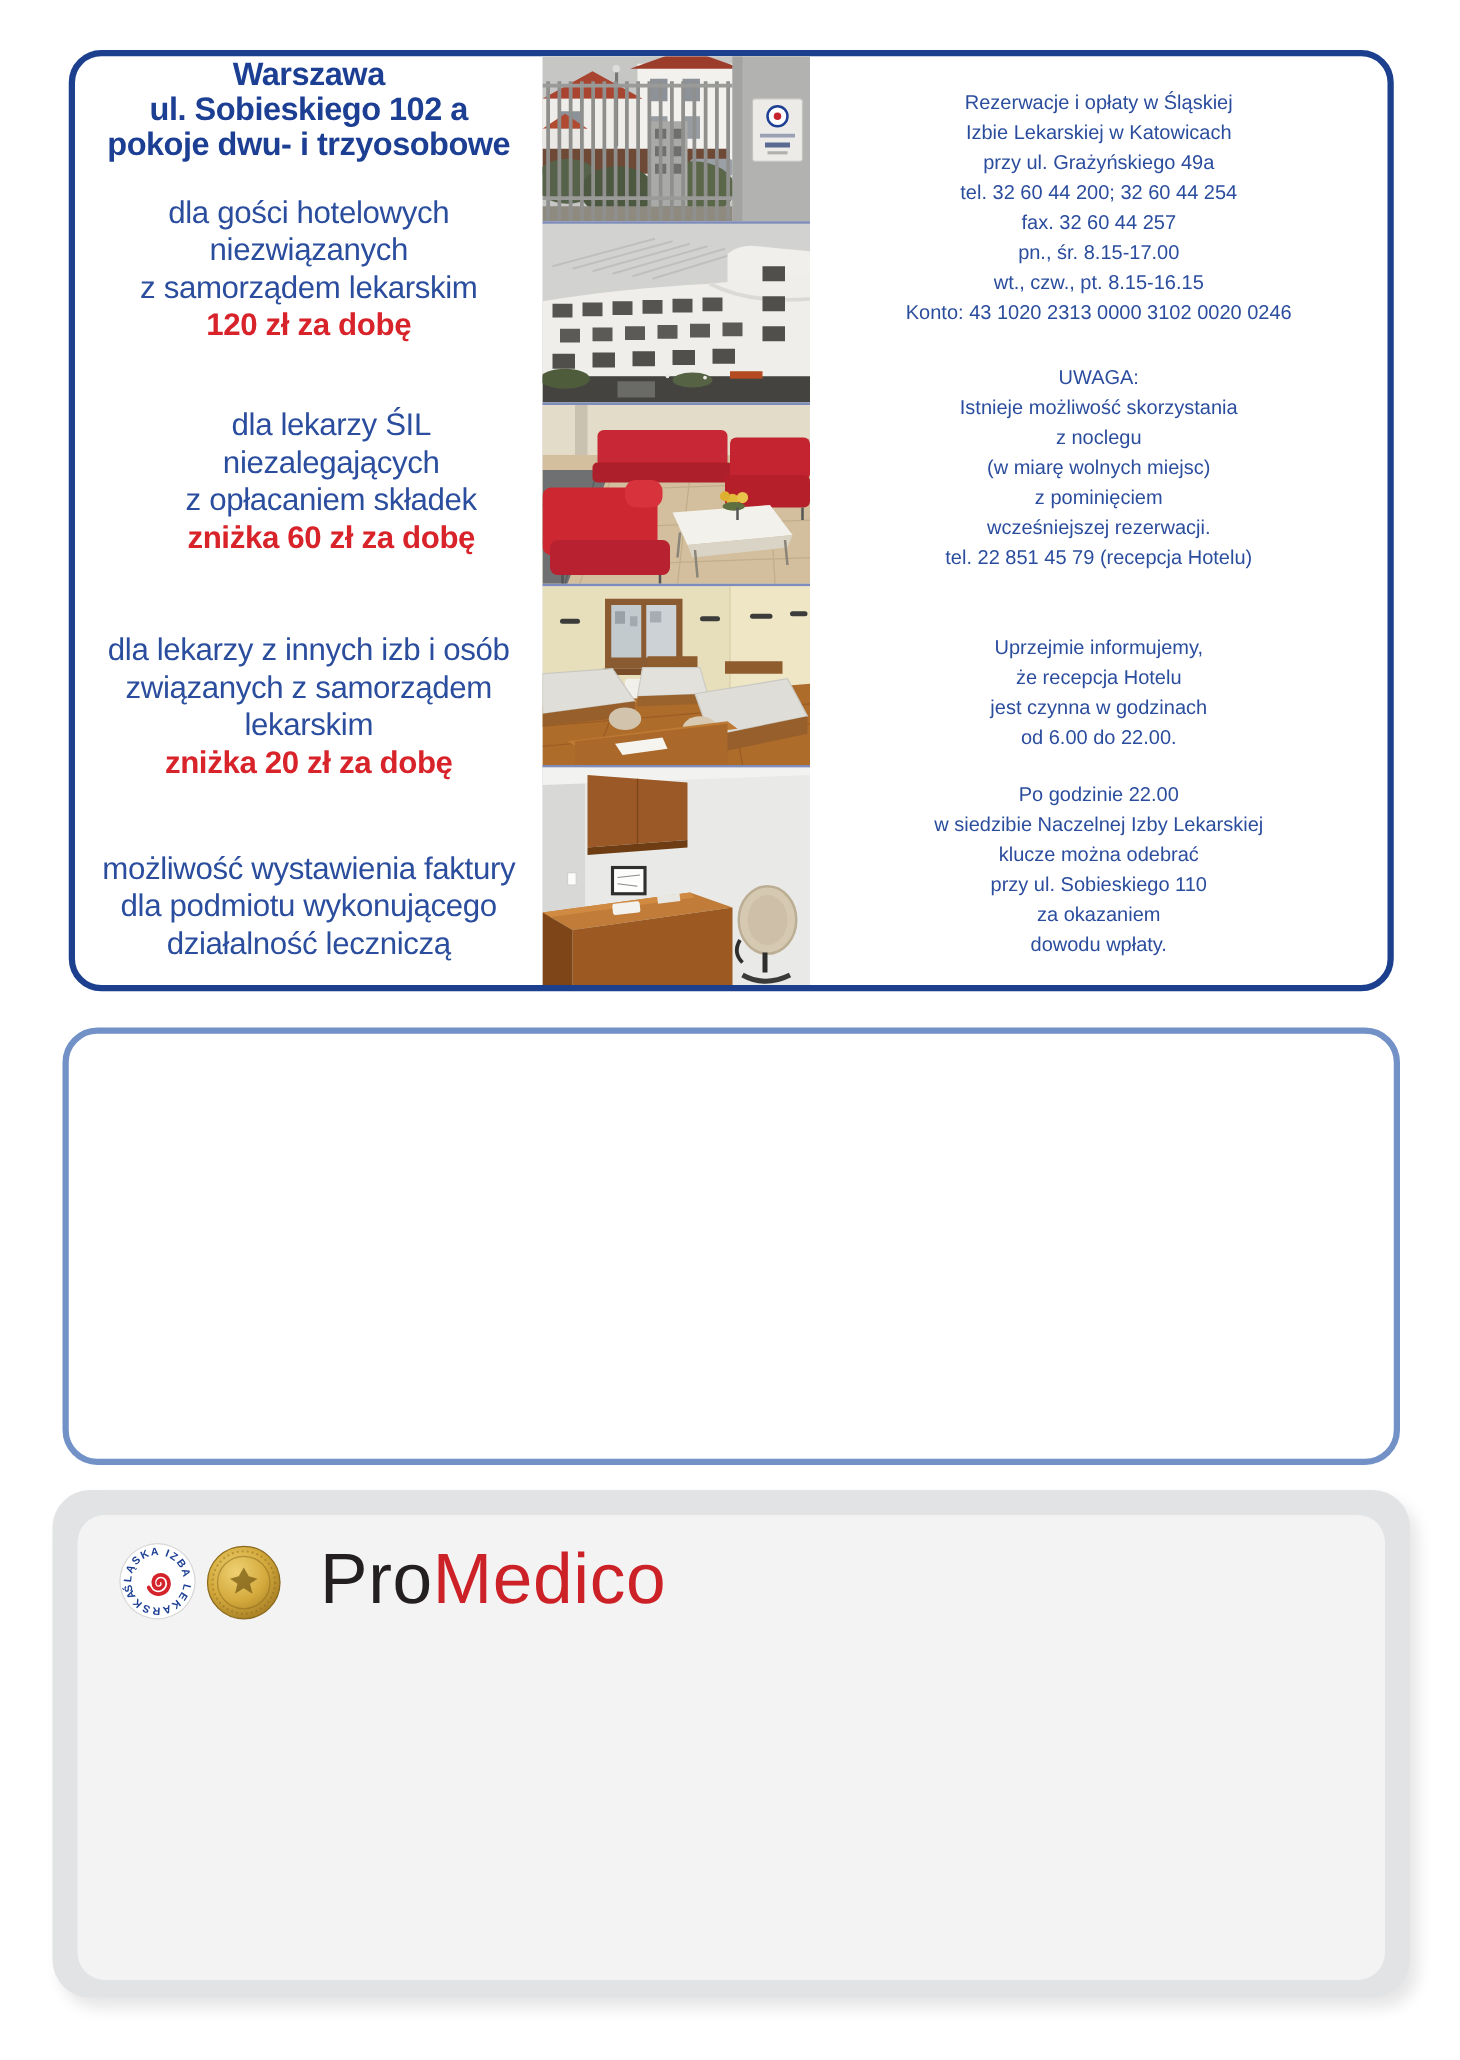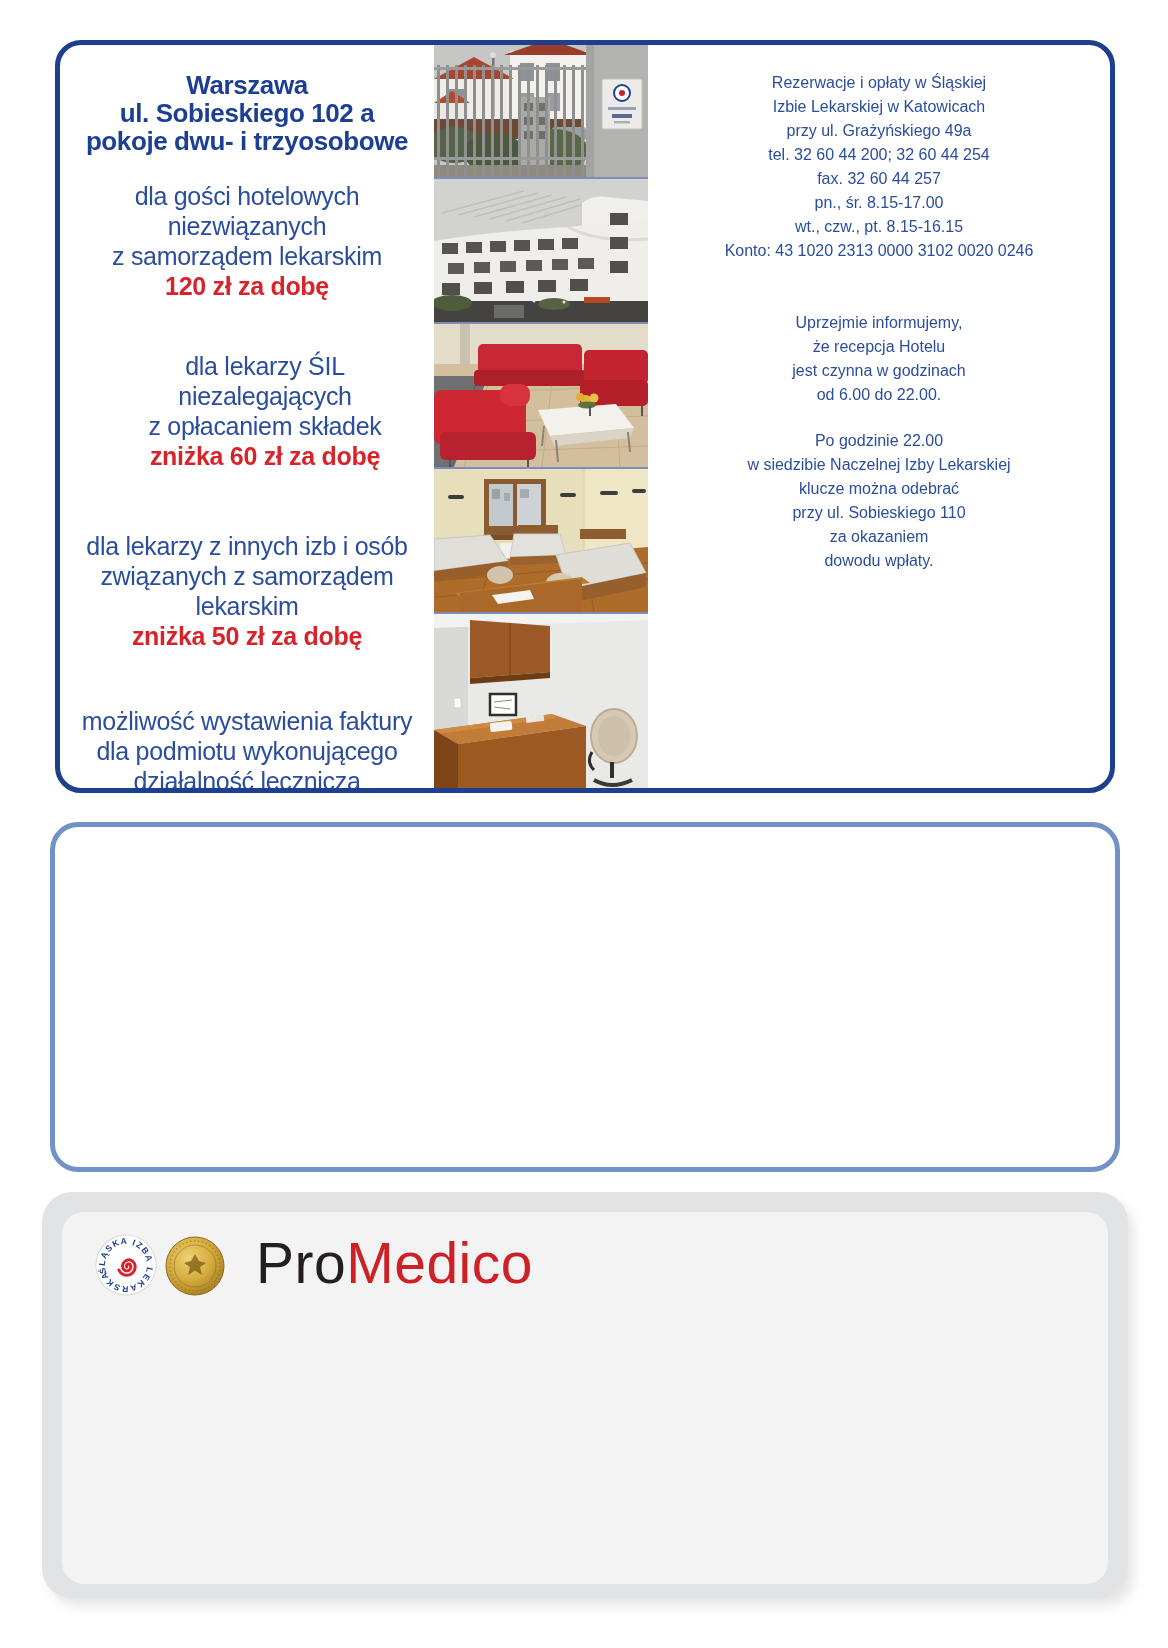--- a/index.html
+++ b/index.html
@@ -5,21 +5,21 @@
   html,body{margin:0;padding:0;background:#ffffff;}
   #canvas{position:relative;width:1168px;height:1648px;background:#ffffff;
           font-family:"Liberation Sans",sans-serif;overflow:hidden;}
 
   
   .top-box{position:absolute;left:55px;top:40px;width:1060px;height:753px;
            box-sizing:border-box;border:5px solid #1c3f8e;border-radius:26px;
            background:#fff;display:flex;overflow:hidden;}
   .col-left{width:374px;box-sizing:border-box;text-align:center;
             color:#2b4d9e;font-size:25px;line-height:30px;letter-spacing:-0.3px;}
-  .col-left .heading{margin-top:26px;font-weight:bold;color:#1c3f94;
+  .col-left .heading{font-weight:bold;color:#1c3f94;
                      font-size:26px;line-height:28px;letter-spacing:-0.4px;}
   .price{font-weight:bold;color:#d8232a;}
   .lb1{margin-top:26px;}
   .lb2{margin-top:50px;padding-left:36px;}
   .lb3{margin-top:60px;}
   .lb4{margin-top:55px;}
 
   .photo-strip{width:214px;display:flex;flex-direction:column;background:#dcdcda;}
   .ph{display:block;}
   .ph + .ph{border-top:2px solid #7d8cba;}
@@ -71,21 +71,21 @@
       </div>
       <div class="lb2">
         <div>dla lekarzy ŚIL niezalegających</div>
         <div>z opłacaniem składek</div>
         <div class="price">zniżka 60 zł za dobę</div>
       </div>
       <div class="lb3">
         <div>dla lekarzy z innych izb i osób</div>
         <div>związanych z samorządem</div>
         <div>lekarskim</div>
-        <div class="price">zniżka 50 zł za dobę</div>
+        <div class="price">zniżka 20 zł za dobę</div>
       </div>
       <div class="lb4">
         <div>możliwość wystawienia faktury</div>
         <div>dla podmiotu wykonującego</div>
         <div>działalność leczniczą</div>
       </div>
     </div>
 
     <div class="photo-strip">
 
@@ -306,20 +306,29 @@
       <div class="rb1">
         <div>Rezerwacje i opłaty w Śląskiej</div>
         <div>Izbie Lekarskiej w Katowicach</div>
         <div>przy ul. Grażyńskiego 49a</div>
         <div>tel. 32 60 44 200; 32 60 44 254</div>
         <div>fax. 32 60 44 257</div>
         <div>pn., śr. 8.15-17.00</div>
         <div>wt., czw., pt. 8.15-16.15</div>
         <div>Konto: 43 1020 2313 0000 3102 0020 0246</div>
       </div>
+      <div class="rb2">
+        <div>UWAGA:</div>
+        <div>Istnieje możliwość skorzystania</div>
+        <div>z noclegu</div>
+        <div>(w miarę wolnych miejsc)</div>
+        <div>z pominięciem</div>
+        <div>wcześniejszej rezerwacji.</div>
+        <div>tel. 22 851 45 79 (recepcja Hotelu)</div>
+      </div>
       <div class="rb3">
         <div>Uprzejmie informujemy,</div>
         <div>że recepcja Hotelu</div>
         <div>jest czynna w godzinach</div>
         <div>od 6.00 do 22.00.</div>
       </div>
       <div class="rb4">
         <div>Po godzinie 22.00</div>
         <div>w siedzibie Naczelnej Izby Lekarskiej</div>
         <div>klucze można odebrać</div>

